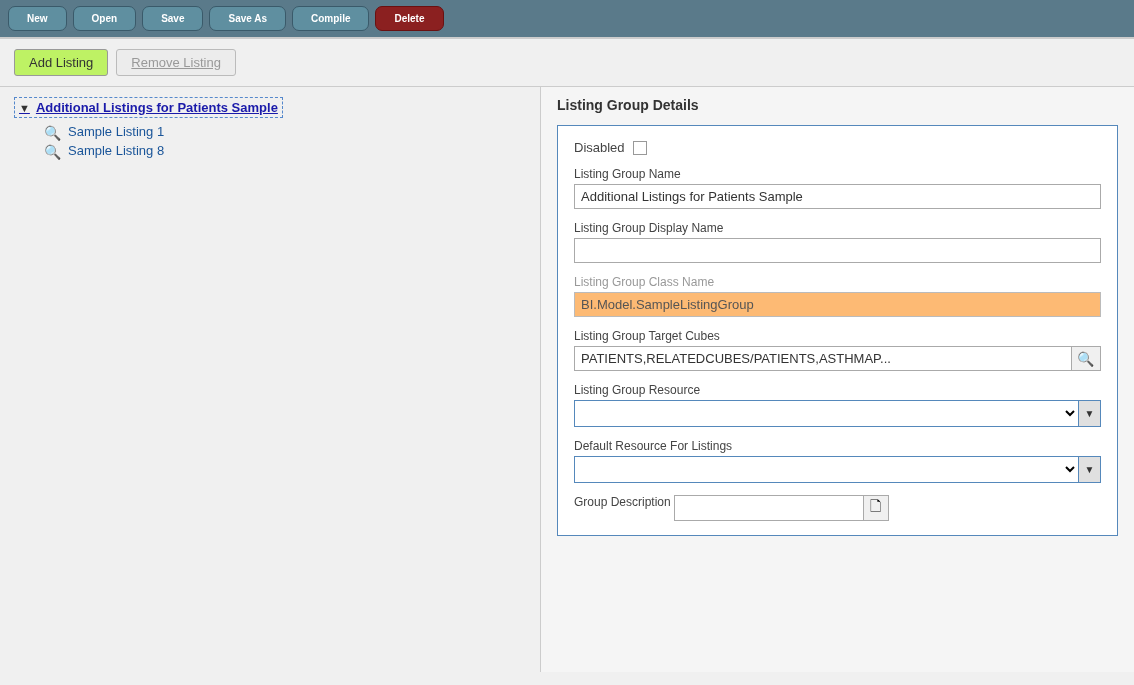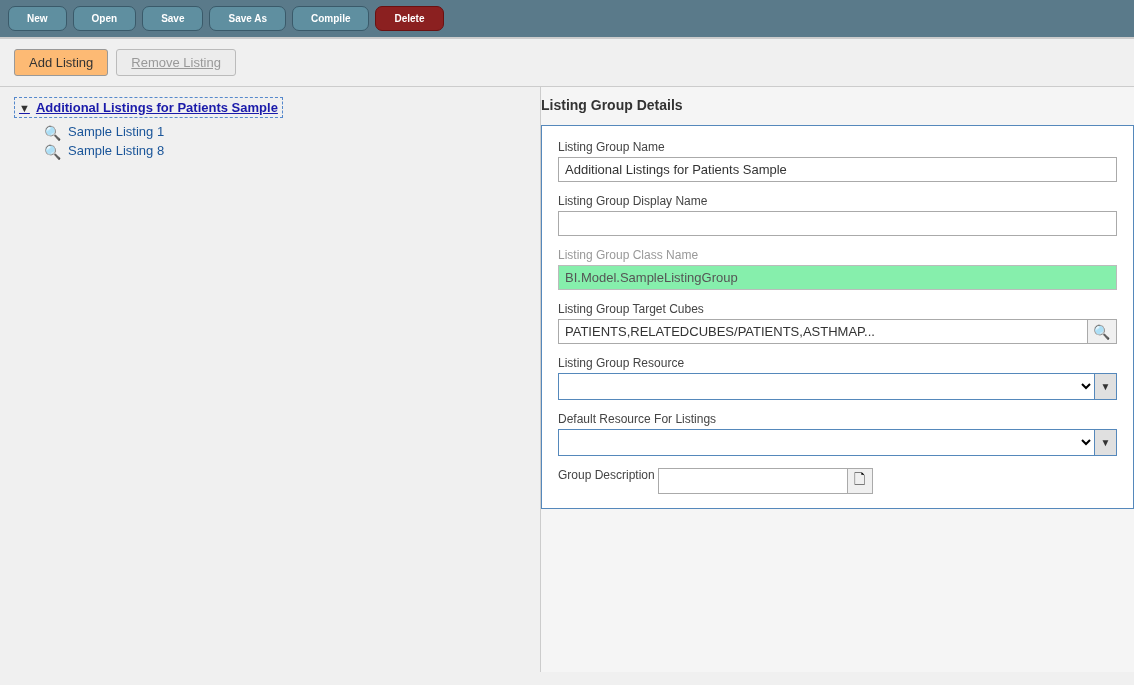--- a/index.html
+++ b/index.html
@@ -44,21 +44,21 @@
       align-items: center;
       border-bottom: 1px solid #ccc;
       background: #f0f0f0;
     }
     .action-btn {
       padding: 5px 14px;
       font-size: 13px;
       border: 1px solid #999;
       border-radius: 3px;
       cursor: pointer;
-      background: #fdba74;
+      background: #bef264;
       color: #333;
     }
     .action-btn.disabled {
       color: #999;
       background: #ececec;
       border-color: #bbb;
       cursor: default;
       text-decoration: underline;
     }
 
@@ -120,21 +120,21 @@
       width: 18px;
       height: 14px;
       position: relative;
       color: #555;
       font-size: 14px;
     }
 
     
     #right-panel {
       flex: 1;
-      padding: 10px 0;
+      padding: 10px 16px;
       background: #f5f5f5;
       overflow-y: auto;
       border-left: 1px solid #ccc;
     }
 
     .panel-title {
       font-size: 14px;
       font-weight: bold;
       color: #333;
       margin-bottom: 12px;
@@ -162,21 +162,21 @@
     .field-input {
       width: 100%;
       padding: 4px 6px;
       border: 1px solid #aaa;
       font-size: 13px;
       background: #fff;
       color: #333;
       outline: none;
     }
     .field-input.readonly {
-      background: #86efac;
+      background: #fdba74;
       color: #555;
       border-color: #bbb;
     }
 
     .field-with-btn {
       display: flex;
       gap: 0;
     }
     .field-with-btn .field-input {
       flex: 1;
@@ -304,20 +304,24 @@
           </ul>
         </li>
       </ul>
     </div>
 
     <div id="right-panel">
       <div class="panel-title">Listing Group Details</div>
 
       <div class="details-box">
 
+        <div class="disabled-row">
+          <span class="disabled-label">Disabled</span>
+          <div class="checkbox-el"></div>
+        </div>
 
         <div class="field-row">
           <label class="field-label">Listing Group Name</label>
           <input class="field-input" type="text" value="Additional Listings for Patients Sample" style="">
         </div>
 
         <div class="field-row">
           <label class="field-label">Listing Group Display Name</label>
           <input class="field-input" type="text" value="" style="">
         </div>

